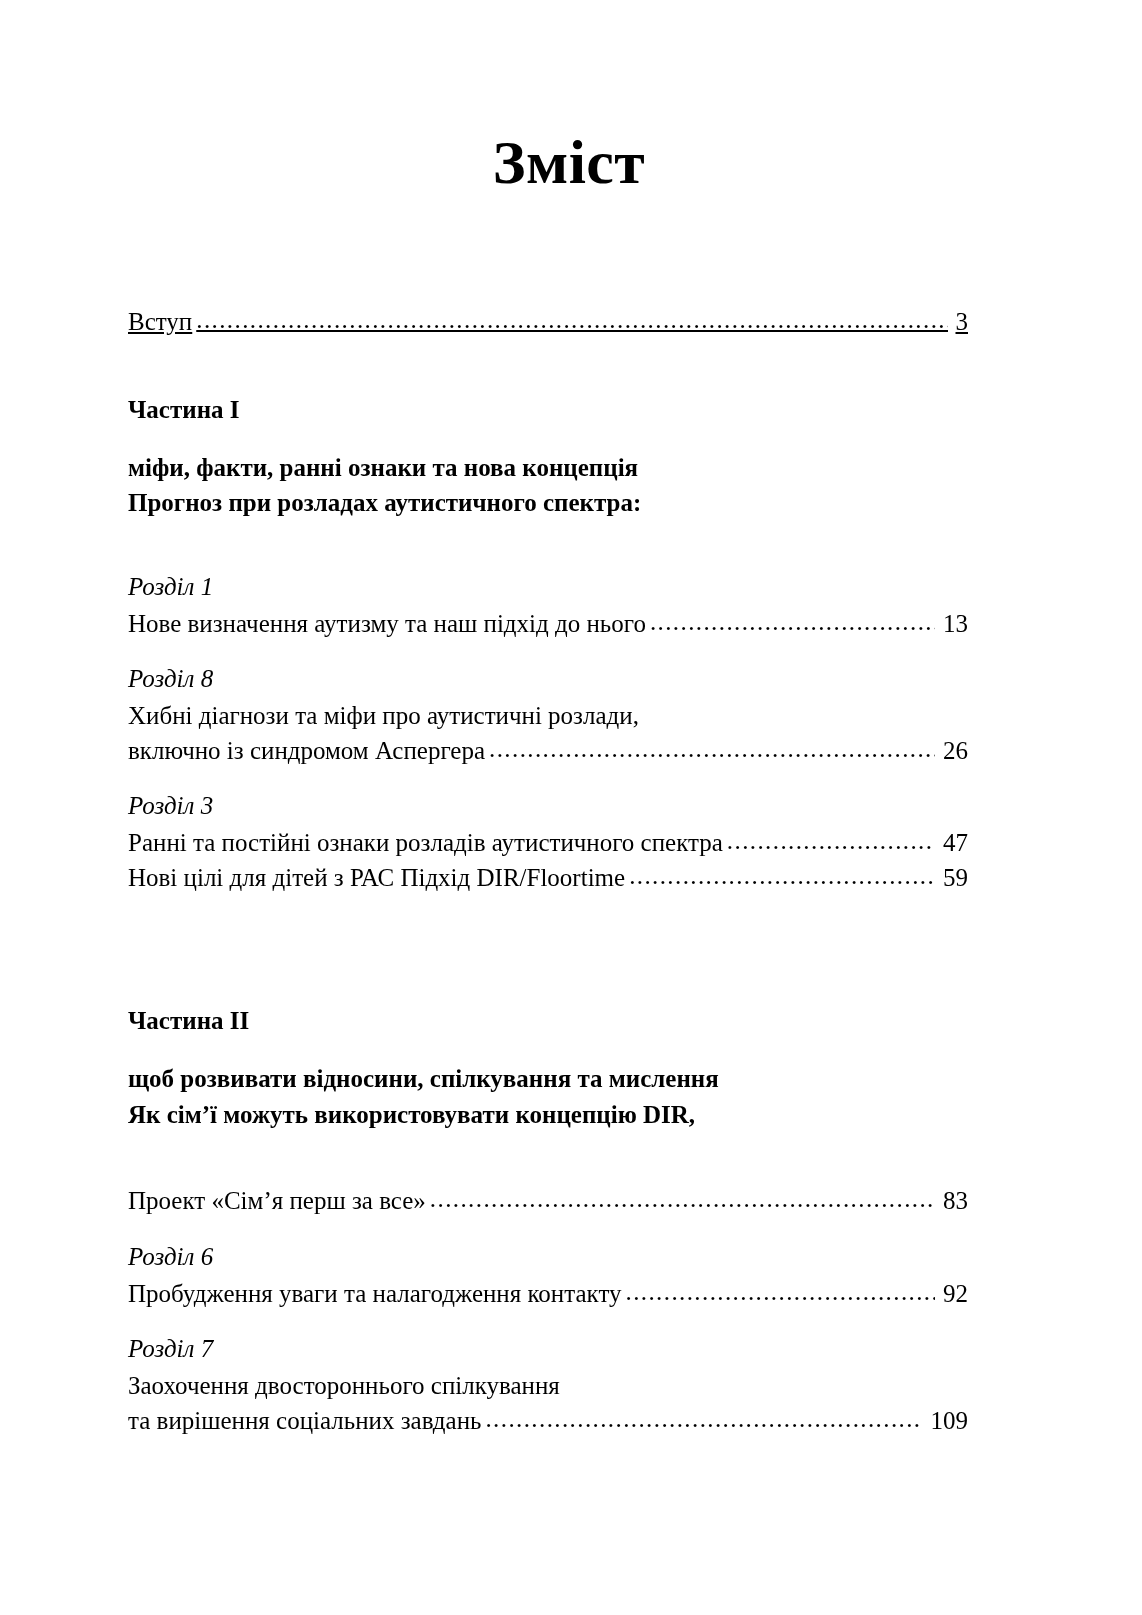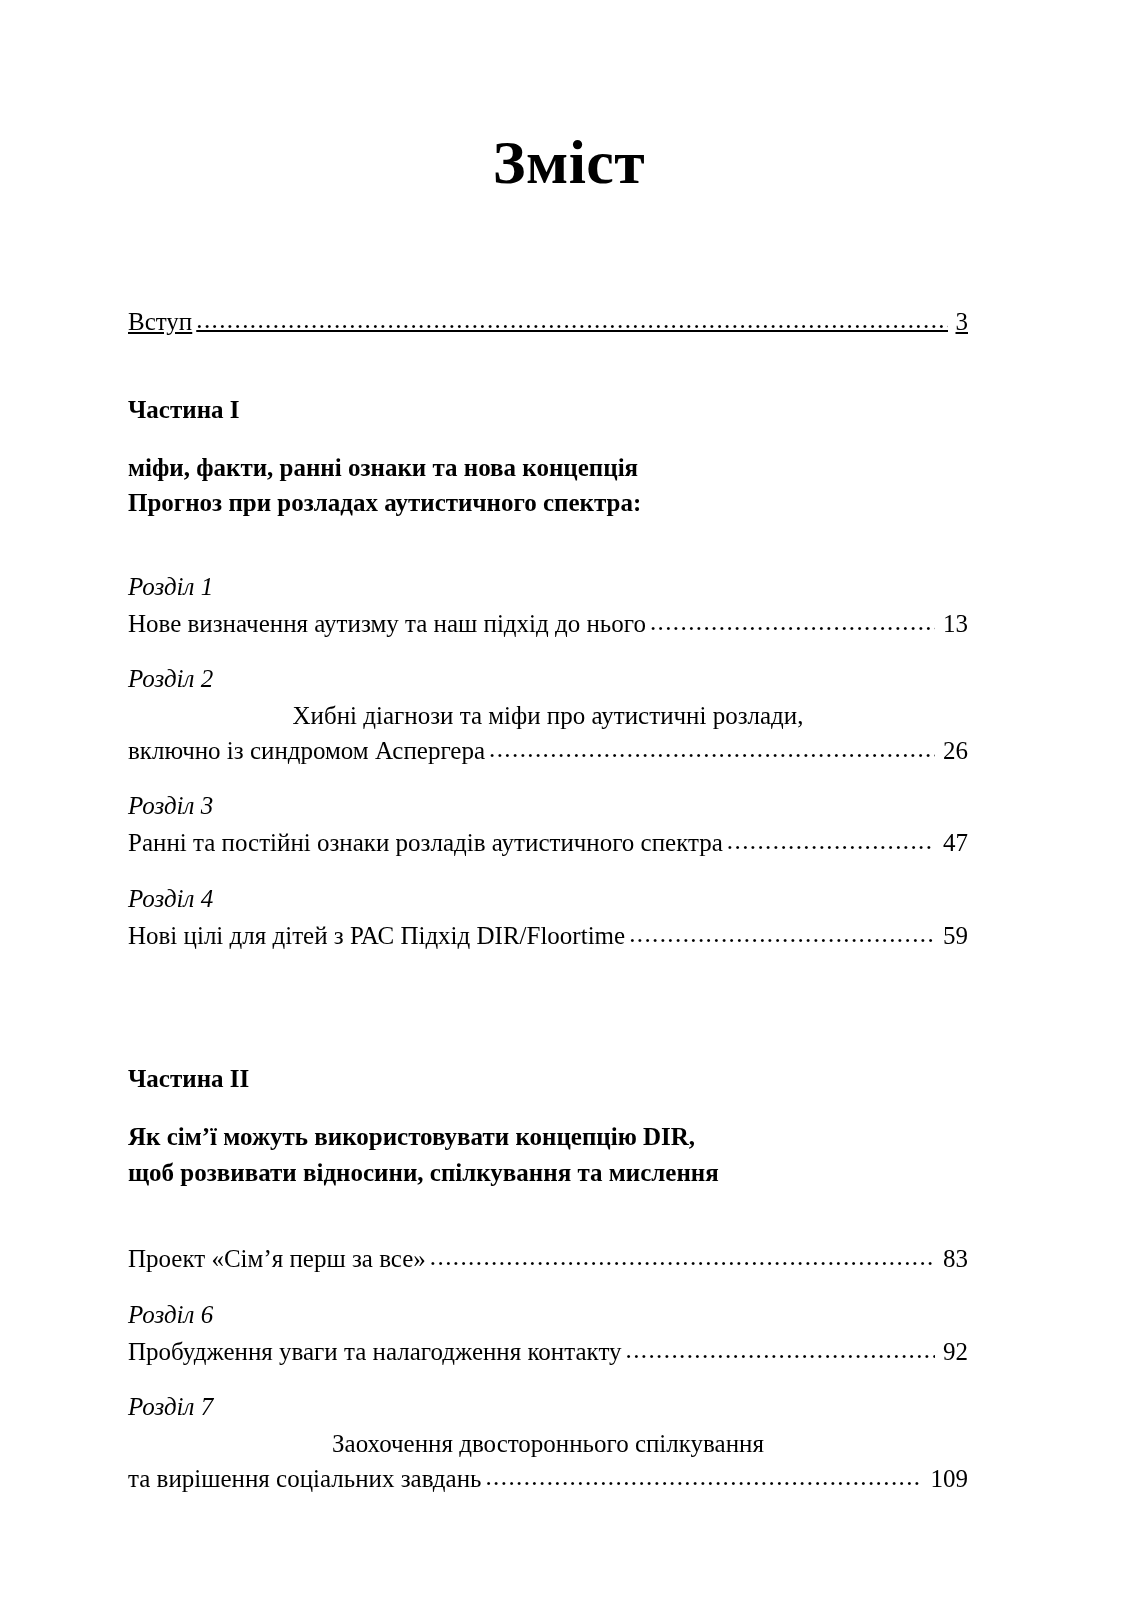--- a/index.html
+++ b/index.html
@@ -62,21 +62,20 @@
   }
 
   
   .entry {
     width: 840px;
     font-size: 25px;
     line-height: 1.38;
   }
   .entry .line1 {
     white-space: nowrap;
-    text-align: center;
   }
 
   .part-head {
     font-weight: bold;
     font-size: 25px;
     margin-top: 56px;
     margin-bottom: 26px;
   }
   .part-sub {
     font-weight: bold;
@@ -119,54 +118,53 @@
 
   <div class="chapter-label first">Розділ 1</div>
   <div class="entry">
     <div class="leader-row">
       <span class="lr-text">Нове визначення аутизму та наш підхід до нього</span>
       <span class="lr-dots">.......................................................................................................................................................</span>
       <span class="lr-page">13</span>
     </div>
   </div>
 
-  <div class="chapter-label">Розділ 2</div>
+  <div class="chapter-label">Розділ 8</div>
   <div class="entry">
     <div class="line1">Хибні діагнози та міфи про аутистичні розлади,</div>
     <div class="leader-row">
       <span class="lr-text">включно із синдромом Аспергера</span>
       <span class="lr-dots">.......................................................................................................................................................</span>
       <span class="lr-page">26</span>
     </div>
   </div>
 
   <div class="chapter-label">Розділ 3</div>
   <div class="entry">
     <div class="leader-row">
       <span class="lr-text">Ранні та постійні ознаки розладів аутистичного спектра</span>
       <span class="lr-dots">.......................................................................................................................................................</span>
       <span class="lr-page">47</span>
     </div>
   </div>
 
-  <div class="chapter-label">Розділ 4</div>
   <div class="entry">
     <div class="leader-row">
       <span class="lr-text">Нові цілі для дітей з РАС Підхід DIR/Floortime</span>
       <span class="lr-dots">.......................................................................................................................................................</span>
       <span class="lr-page">59</span>
     </div>
   </div>
 
   <div class="gap-lg"></div>
 
   <div class="part-head">Частина II</div>
   <div class="part-sub">
+    <div>щоб розвивати відносини, спілкування та мислення</div>
     <div>Як сім’ї можуть використовувати концепцію DIR,</div>
-    <div>щоб розвивати відносини, спілкування та мислення</div>
   </div>
 
   <div class="entry">
     <div class="leader-row">
       <span class="lr-text">Проект «Сім’я перш за все»</span>
       <span class="lr-dots">.......................................................................................................................................................</span>
       <span class="lr-page">83</span>
     </div>
   </div>
 

